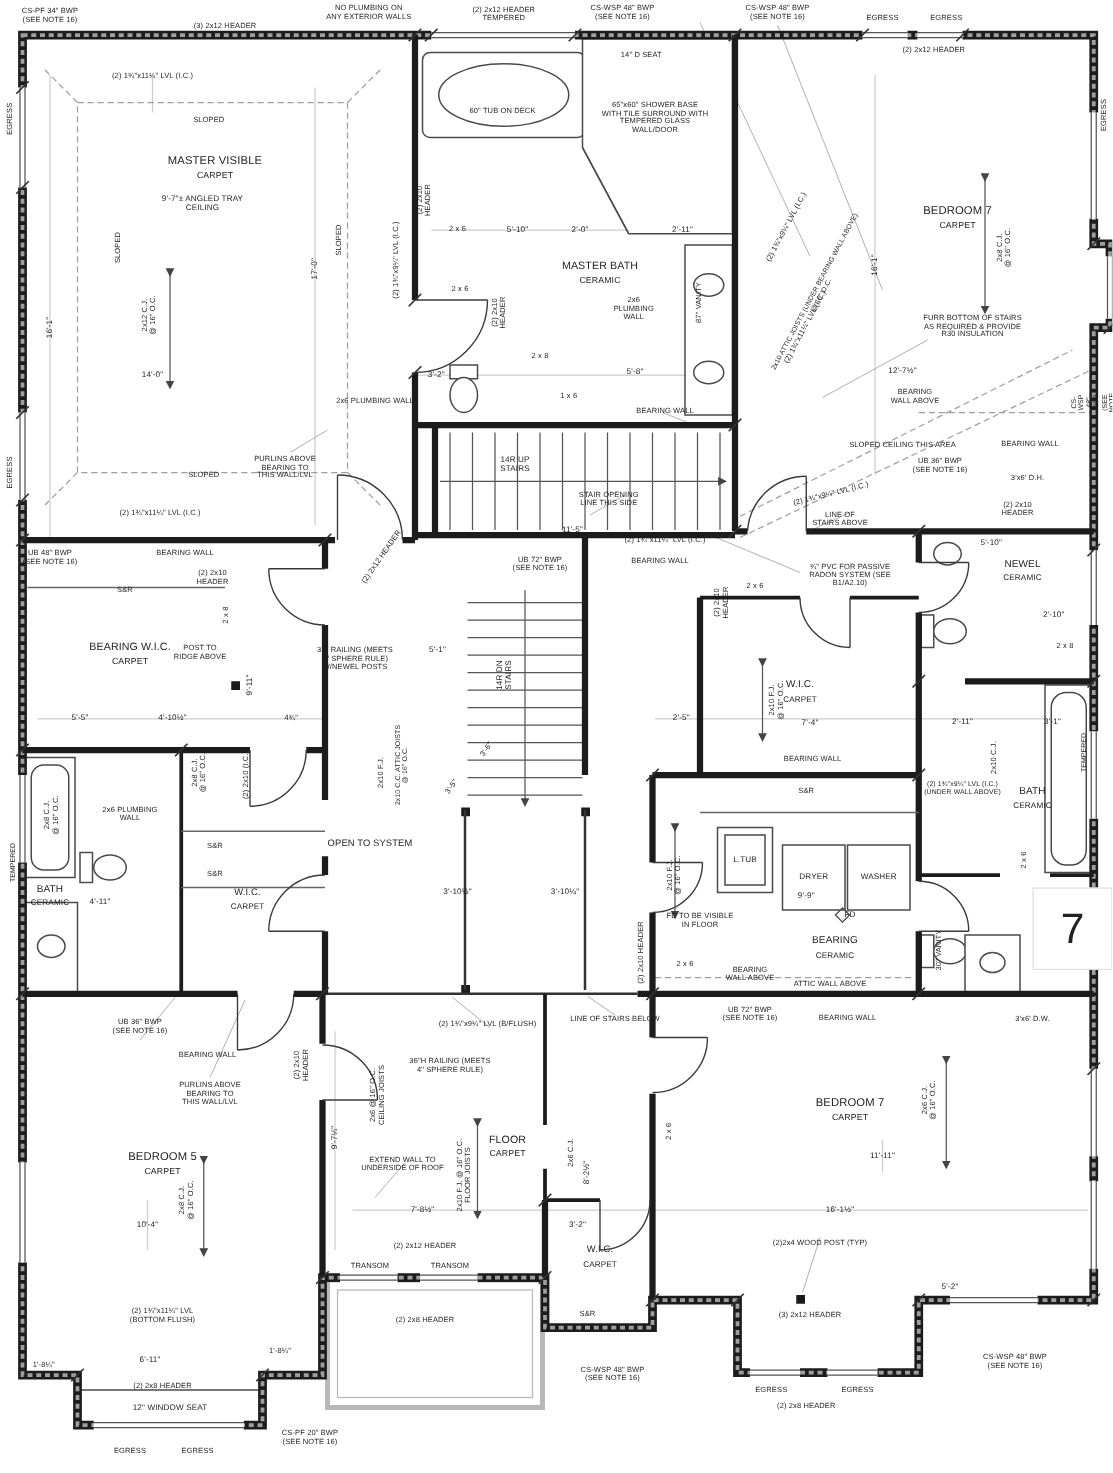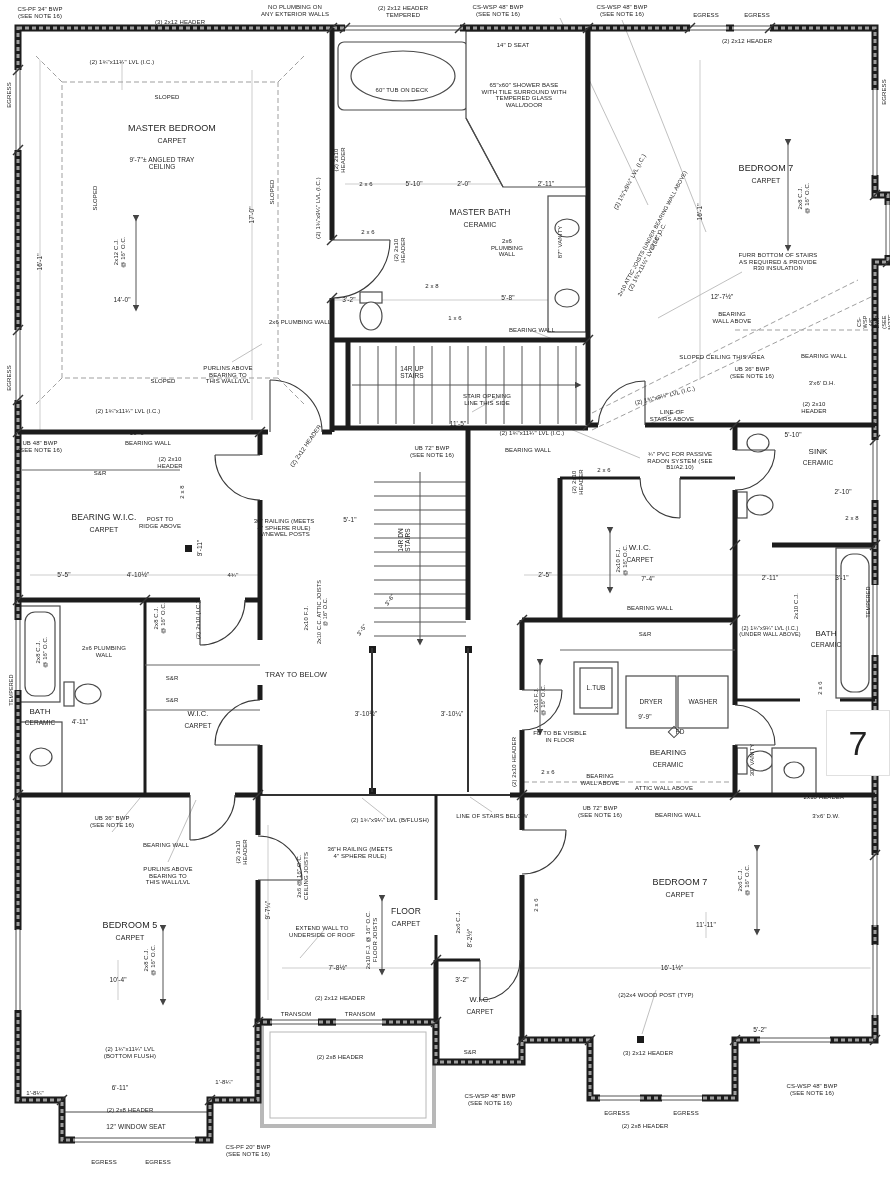--- a/index.html
+++ b/index.html
@@ -335,21 +335,21 @@
       <div class="ann" style="left: 706px; top: 15px; font-size: 6px; transform: translate(-50%, -50%) rotate(0deg);">EGRESS</div>
       <div class="ann" style="left: 757px; top: 15px; font-size: 6px; transform: translate(-50%, -50%) rotate(0deg);">EGRESS</div>
       <div class="ann" style="left: 747px; top: 41px; font-size: 6px; transform: translate(-50%, -50%) rotate(0deg);">(2) 2x12 HEADER</div>
       <div class="ann" style="left: 513px; top: 45px; font-size: 6px; transform: translate(-50%, -50%) rotate(0deg);">14" D SEAT</div>
       <div class="ann" style="left: 402px; top: 90px; font-size: 6px; transform: translate(-50%, -50%) rotate(0deg);">60" TUB ON DECK</div>
       <div class="ann" style="left: 524px; top: 95px; font-size: 6px; transform: translate(-50%, -50%) rotate(0deg);">65"x60" SHOWER BASE
 WITH TILE SURROUND WITH
 TEMPERED GLASS
 WALL/DOOR</div>
       <div class="ann" style="left: 122px; top: 62px; font-size: 6px; transform: translate(-50%, -50%) rotate(0deg);">(2) 1¾"x11¼" LVL (I.C.)</div>
-      <div class="ann" style="left: 172px; top: 128px; font-size: 9px; transform: translate(-50%, -50%) rotate(0deg);">MASTER BEDROOM</div>
+      <div class="ann" style="left: 172px; top: 128px; font-size: 9px; transform: translate(-50%, -50%) rotate(0deg);">MASTER VISIBLE</div>
       <div class="ann" style="left: 172px; top: 141px; font-size: 7px; transform: translate(-50%, -50%) rotate(0deg);">CARPET</div>
       <div class="ann" style="left: 162px; top: 163px; font-size: 6.5px; transform: translate(-50%, -50%) rotate(0deg);">9'-7"± ANGLED TRAY
 CEILING</div>
       <div class="ann" style="left: 167px; top: 97px; font-size: 6px; transform: translate(-50%, -50%) rotate(0deg);">SLOPED</div>
       <div class="ann" style="left: 95px; top: 198px; font-size: 6px; transform: translate(-50%, -50%) rotate(-90deg);">SLOPED</div>
       <div class="ann" style="left: 272px; top: 192px; font-size: 6px; transform: translate(-50%, -50%) rotate(-90deg);">SLOPED</div>
       <div class="ann" style="left: 163px; top: 381px; font-size: 6px; transform: translate(-50%, -50%) rotate(0deg);">SLOPED</div>
       <div class="ann" style="left: 120px; top: 252px; font-size: 6px; transform: translate(-50%, -50%) rotate(-90deg);">2x12 C.J.
 @ 16" O.C.</div>
       <div class="ann" style="left: 252px; top: 215px; font-size: 6.5px; transform: translate(-50%, -50%) rotate(-90deg);">17'-0"</div>
@@ -448,21 +448,21 @@
       <div class="ann" style="left: 404px; top: 540px; font-size: 6.5px; transform: translate(-50%, -50%) rotate(-90deg);">14R DN
 STAIRS</div>
       <div class="ann" style="left: 64px; top: 575px; font-size: 6.5px; transform: translate(-50%, -50%) rotate(0deg);">5'-5"</div>
       <div class="ann" style="left: 138px; top: 575px; font-size: 6.5px; transform: translate(-50%, -50%) rotate(0deg);">4'-10½"</div>
       <div class="ann" style="left: 233px; top: 575px; font-size: 6px; transform: translate(-50%, -50%) rotate(0deg);">4¾"</div>
       <div class="ann" style="left: 160px; top: 618px; font-size: 6px; transform: translate(-50%, -50%) rotate(-90deg);">2x8 C.J.
 @ 16" O.C.</div>
       <div class="ann" style="left: 198px; top: 620px; font-size: 6px; transform: translate(-50%, -50%) rotate(-90deg);">(2) 2x10 (I.C.)</div>
       <div class="ann" style="left: 390px; top: 600px; font-size: 6px; transform: translate(-50%, -50%) rotate(-55deg);">3'-6"</div>
       <div class="ann" style="left: 362px; top: 630px; font-size: 6px; transform: translate(-50%, -50%) rotate(-55deg);">3'-5"</div>
-      <div class="ann" style="left: 818px; top: 452px; font-size: 8px; transform: translate(-50%, -50%) rotate(0deg);">SINK</div>
+      <div class="ann" style="left: 818px; top: 452px; font-size: 8px; transform: translate(-50%, -50%) rotate(0deg);">NEWEL</div>
       <div class="ann" style="left: 818px; top: 463px; font-size: 6.5px; transform: translate(-50%, -50%) rotate(0deg);">CERAMIC</div>
       <div class="ann" style="left: 793px; top: 435px; font-size: 6.5px; transform: translate(-50%, -50%) rotate(0deg);">5'-10"</div>
       <div class="ann" style="left: 843px; top: 492px; font-size: 6.5px; transform: translate(-50%, -50%) rotate(0deg);">2'-10"</div>
       <div class="ann" style="left: 852px; top: 518px; font-size: 6px; transform: translate(-50%, -50%) rotate(0deg);">2 x 8</div>
       <div class="ann" style="left: 640px; top: 548px; font-size: 8px; transform: translate(-50%, -50%) rotate(0deg);">W.I.C.</div>
       <div class="ann" style="left: 640px; top: 560px; font-size: 6.5px; transform: translate(-50%, -50%) rotate(0deg);">CARPET</div>
       <div class="ann" style="left: 622px; top: 560px; font-size: 6px; transform: translate(-50%, -50%) rotate(-90deg);">2x10 F.J.
 @ 16" O.C.</div>
       <div class="ann" style="left: 648px; top: 579px; font-size: 6.5px; transform: translate(-50%, -50%) rotate(0deg);">7'-4"</div>
       <div class="ann" style="left: 545px; top: 575px; font-size: 6.5px; transform: translate(-50%, -50%) rotate(0deg);">2'-5"</div>
@@ -480,21 +480,21 @@
 WALL</div>
       <div class="ann" style="left: 42px; top: 652px; font-size: 6px; transform: translate(-50%, -50%) rotate(-90deg);">2x8 C.J.
 @ 16" O.C.</div>
       <div class="ann" style="left: 40px; top: 712px; font-size: 8px; transform: translate(-50%, -50%) rotate(0deg);">BATH</div>
       <div class="ann" style="left: 40px; top: 723px; font-size: 6.5px; transform: translate(-50%, -50%) rotate(0deg);">CERAMIC</div>
       <div class="ann" style="left: 80px; top: 722px; font-size: 6.5px; transform: translate(-50%, -50%) rotate(0deg);">4'-11"</div>
       <div class="ann" style="left: 172px; top: 678px; font-size: 6px; transform: translate(-50%, -50%) rotate(0deg);">S&amp;R</div>
       <div class="ann" style="left: 172px; top: 700px; font-size: 6px; transform: translate(-50%, -50%) rotate(0deg);">S&amp;R</div>
       <div class="ann" style="left: 198px; top: 714px; font-size: 7.5px; transform: translate(-50%, -50%) rotate(0deg);">W.I.C.</div>
       <div class="ann" style="left: 198px; top: 726px; font-size: 6.5px; transform: translate(-50%, -50%) rotate(0deg);">CARPET</div>
-      <div class="ann" style="left: 296px; top: 675px; font-size: 7.5px; transform: translate(-50%, -50%) rotate(0deg);">TRAY TO BELOW</div>
+      <div class="ann" style="left: 296px; top: 675px; font-size: 7.5px; transform: translate(-50%, -50%) rotate(0deg);">OPEN TO SYSTEM</div>
       <div class="ann" style="left: 306px; top: 618px; font-size: 6px; transform: translate(-50%, -50%) rotate(-90deg);">2x10 F.J.</div>
       <div class="ann" style="left: 322px; top: 612px; font-size: 5.5px; transform: translate(-50%, -50%) rotate(-90deg);">2x10 C.C. ATTIC JOISTS
 @ 16" O.C.</div>
       <div class="ann" style="left: 366px; top: 714px; font-size: 6.5px; transform: translate(-50%, -50%) rotate(0deg);">3'-10½"</div>
       <div class="ann" style="left: 452px; top: 714px; font-size: 6.5px; transform: translate(-50%, -50%) rotate(0deg);">3'-10¼"</div>
       <div class="ann" style="left: 596px; top: 688px; font-size: 6.5px; transform: translate(-50%, -50%) rotate(0deg);">L.TUB</div>
       <div class="ann" style="left: 651px; top: 702px; font-size: 6.5px; transform: translate(-50%, -50%) rotate(0deg);">DRYER</div>
       <div class="ann" style="left: 703px; top: 702px; font-size: 6.5px; transform: translate(-50%, -50%) rotate(0deg);">WASHER</div>
       <div class="ann" style="left: 645px; top: 717px; font-size: 6.5px; transform: translate(-50%, -50%) rotate(0deg);">9'-9"</div>
       <div class="ann" style="left: 680px; top: 732px; font-size: 6.5px; transform: translate(-50%, -50%) rotate(0deg);">FD</div>

